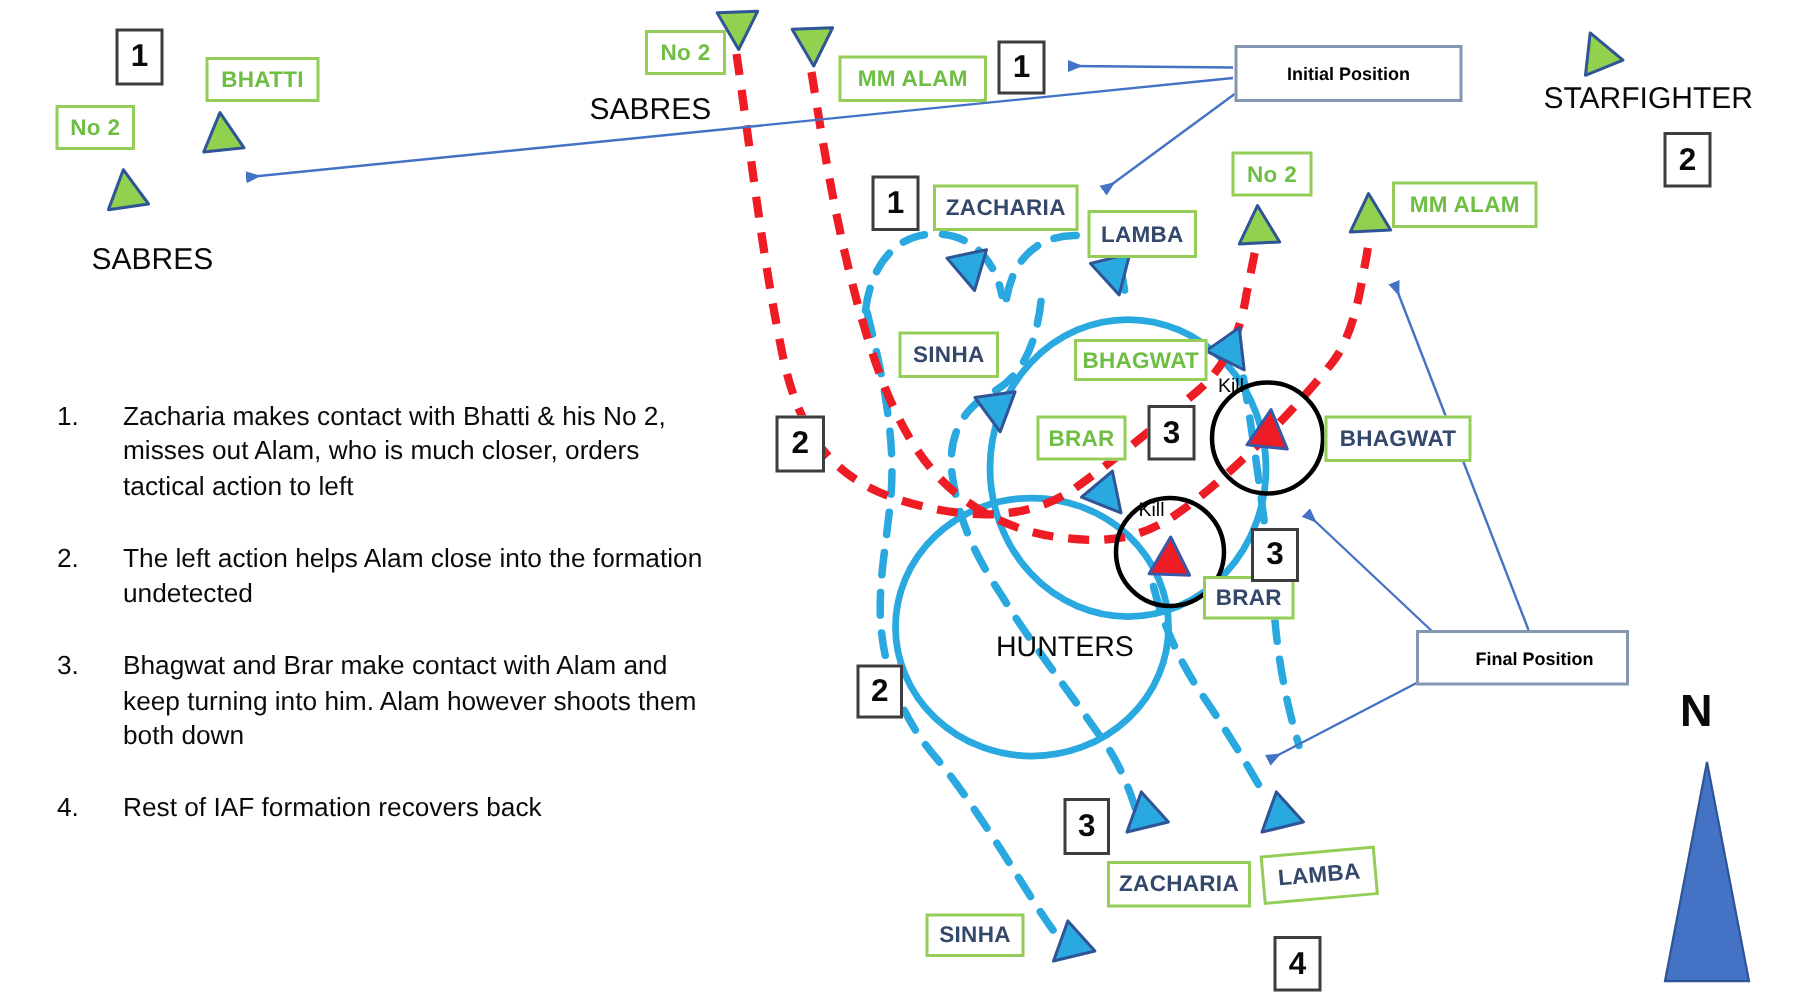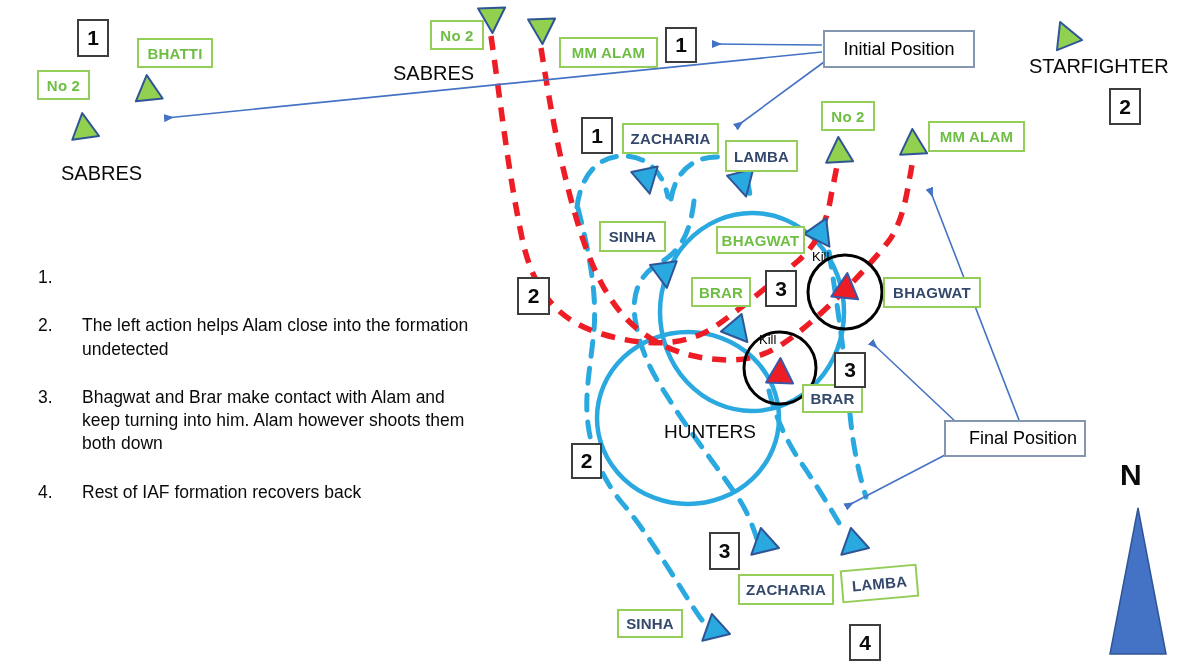--- a/index.html
+++ b/index.html
@@ -6,21 +6,21 @@
   #stage{position:relative;width:1200px;height:670px;background:#ffffff;overflow:hidden;}
   #diagram-svg{position:absolute;left:0;top:0;width:1200px;height:670px;}
   .plabel{position:absolute;box-sizing:border-box;border:2px solid #94CE58;background:#ffffff;
           display:flex;align-items:center;justify-content:center;font-weight:bold;font-size:15px;
           letter-spacing:.2px;white-space:nowrap;}
   .plabel.green{color:#6FBE44;}
   .plabel.navy{color:#34486B;}
   .numbox{position:absolute;box-sizing:border-box;border:2px solid #3d3d3d;background:#ffffff;
           display:flex;align-items:center;justify-content:center;font-weight:bold;font-size:21px;color:#0a0a0a;}
   .posbox{position:absolute;box-sizing:border-box;border:2px solid #8496B0;background:#ffffff;
-          display:flex;align-items:center;justify-content:center;font-size:18px;color:#000;white-space:nowrap;}
+          display:flex;align-items:center;justify-content:center;font-size:12px;color:#000;white-space:nowrap;font-weight:bold;}
   .freetext{position:absolute;color:#0a0a0a;white-space:nowrap;font-weight:normal;}
   .killtext{position:absolute;color:#000;font-size:13px;white-space:nowrap;}
   #notes{position:absolute;left:38px;top:266px;width:440px;}
   .note-item{display:flex;margin-bottom:25px;font-size:17.5px;line-height:1.33;color:#0a0a0a;}
   .note-num{width:44px;flex:0 0 44px;}
   .note-text{flex:1;}
   #banner{position:absolute;left:30px;top:624px;width:517px;height:38px;background:#FFC010;
           color:#2F5496;font-weight:bold;font-size:20px;display:flex;align-items:center;
           justify-content:center;letter-spacing:.2px;}
   .northN{position:absolute;color:#0a0a0a;font-weight:bold;font-size:30px;}
@@ -68,20 +68,21 @@
       <path d="M 0 -13 L 13.5 12 L -13.5 12 Z" fill="#29A9E0" stroke="#2F5597" stroke-width="2" stroke-linejoin="round" transform="translate(761,546) rotate(228)"></path>
       <path d="M 0 -13 L 13.5 12 L -13.5 12 Z" fill="#29A9E0" stroke="#2F5597" stroke-width="2" stroke-linejoin="round" transform="translate(851,546) rotate(228)"></path>
       <path d="M 0 -13 L 13.5 12 L -13.5 12 Z" fill="#29A9E0" stroke="#2F5597" stroke-width="2" stroke-linejoin="round" transform="translate(712,632) rotate(228)"></path>
       <path d="M 0 -13 L 13.5 12 L -13.5 12 Z" fill="#EE1C25" stroke="#3a57a8" stroke-width="2" stroke-linejoin="round" transform="translate(846,286) rotate(6)"></path>
       <path d="M 0 -13 L 13.5 12 L -13.5 12 Z" fill="#EE1C25" stroke="#3a57a8" stroke-width="2" stroke-linejoin="round" transform="translate(780,371) rotate(2)"></path>
       <polygon points="1138,508 1166,654 1110,654" fill="#4472C4" stroke="#2F5597" stroke-width="1.5"></polygon>
     </svg>
   <div id="notes">
       <div class="note-item">
         <div class="note-num">1.</div>
+        <div class="note-text">Zacharia makes contact with Bhatti &amp; his No 2, misses out Alam, who is much closer, orders tactical action to left</div>
       </div>
       <div class="note-item">
         <div class="note-num">2.</div>
         <div class="note-text">The left action helps Alam close into the formation undetected</div>
       </div>
       <div class="note-item">
         <div class="note-num">3.</div>
         <div class="note-text">Bhagwat and Brar make contact with Alam and keep turning into him. Alam however shoots them both down</div>
       </div>
       <div class="note-item">

